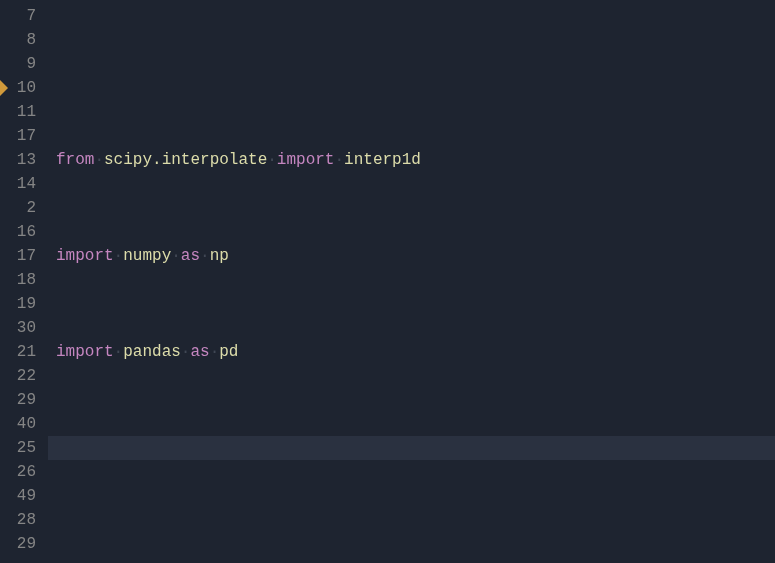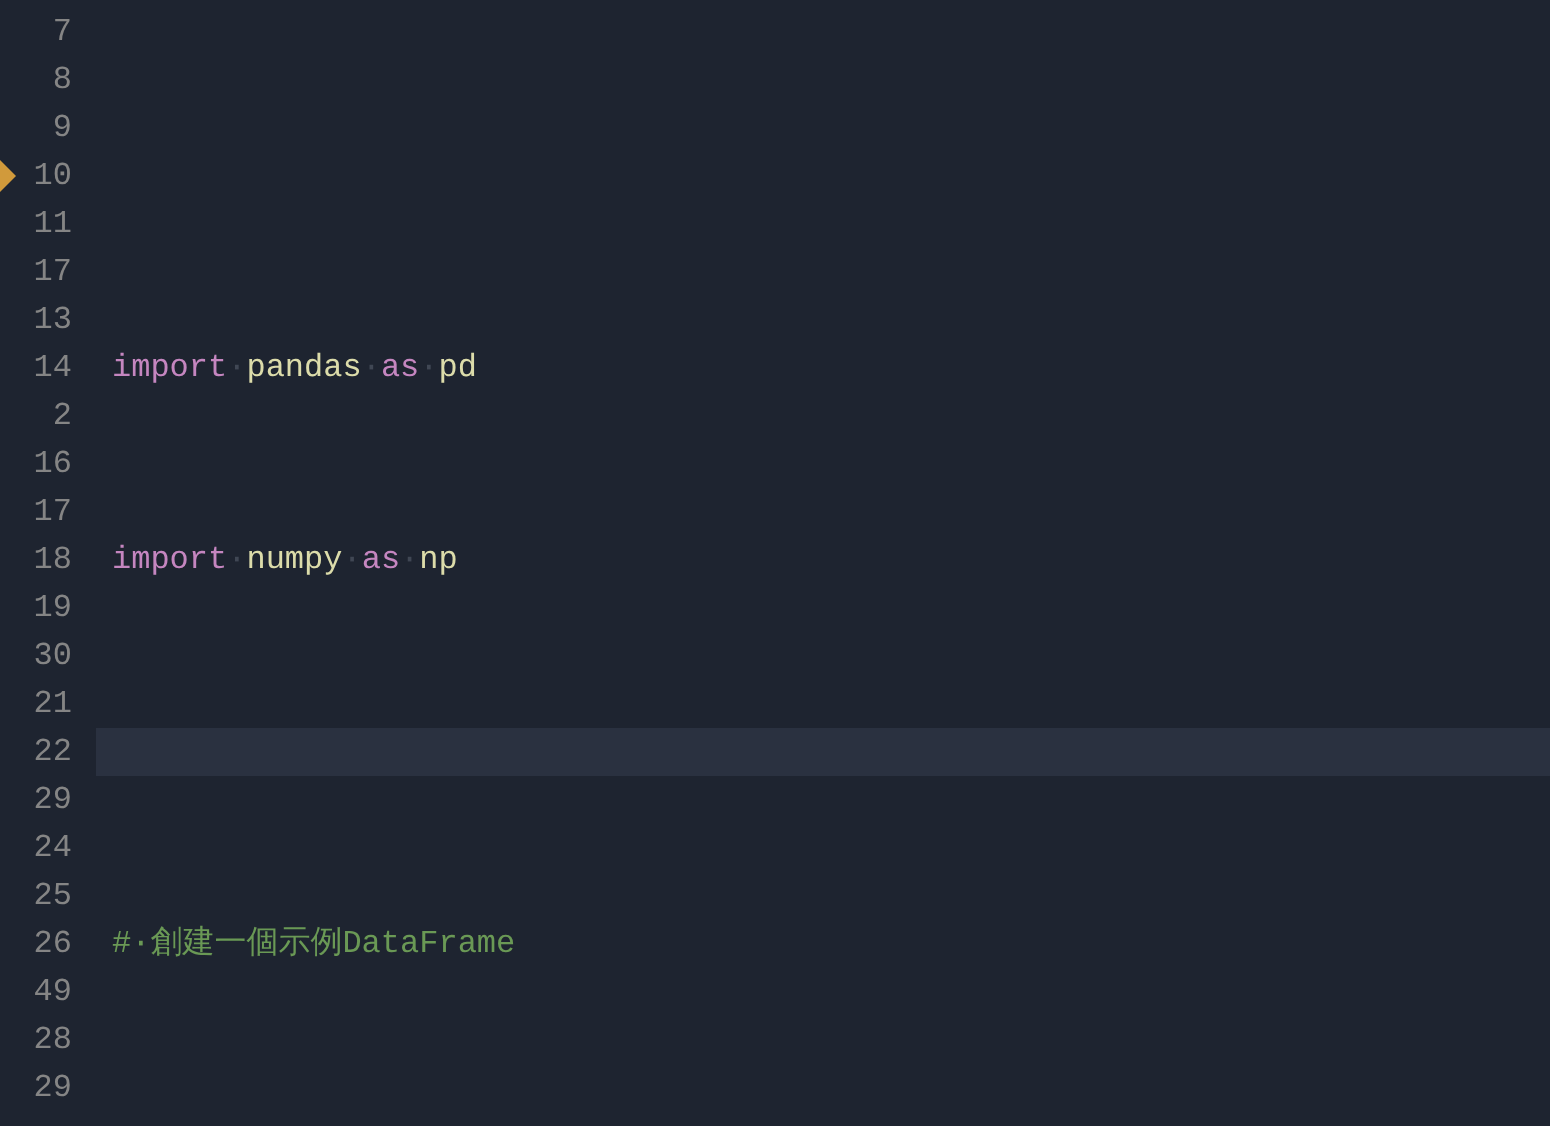--- a/index.html
+++ b/index.html
@@ -73,39 +73,39 @@
     <div class="gutter-line">14</div>
     <div class="gutter-line">2</div>
     <div class="gutter-line">16</div>
     <div class="gutter-line">17</div>
     <div class="gutter-line">18</div>
     <div class="gutter-line">19</div>
     <div class="gutter-line">30</div>
     <div class="gutter-line">21</div>
     <div class="gutter-line">22</div>
     <div class="gutter-line">29</div>
-    <div class="gutter-line">24</div>
+    <div class="gutter-line">40</div>
     <div class="gutter-line">25</div>
     <div class="gutter-line">26</div>
     <div class="gutter-line">49</div>
     <div class="gutter-line">28</div>
     <div class="gutter-line">29</div>
   </div>
 
   <div class="code">
     <div class="code-line"></div>
 
+    <div class="code-line"><span class="k-import">from</span><span class="k-ws">·</span><span class="k-module">scipy.interpolate</span><span class="k-ws">·</span><span class="k-import">import</span><span class="k-ws">·</span><span class="k-module">interp1d</span></div>
+
+    <div class="code-line"><span class="k-import">import</span><span class="k-ws">·</span><span class="k-module">numpy</span><span class="k-ws">·</span><span class="k-as">as</span><span class="k-ws">·</span><span class="k-module">np</span></div>
 
     <div class="code-line"><span class="k-import">import</span><span class="k-ws">·</span><span class="k-module">pandas</span><span class="k-ws">·</span><span class="k-as">as</span><span class="k-ws">·</span><span class="k-module">pd</span></div>
 
-    <div class="code-line"><span class="k-import">import</span><span class="k-ws">·</span><span class="k-module">numpy</span><span class="k-ws">·</span><span class="k-as">as</span><span class="k-ws">·</span><span class="k-module">np</span></div>
-
     <div class="code-line current-line"></div>
 
-    <div class="code-line"><span class="k-comment">#·創建一個示例DataFrame</span></div>
 
     
 
     
 
     
 
     
 
     

